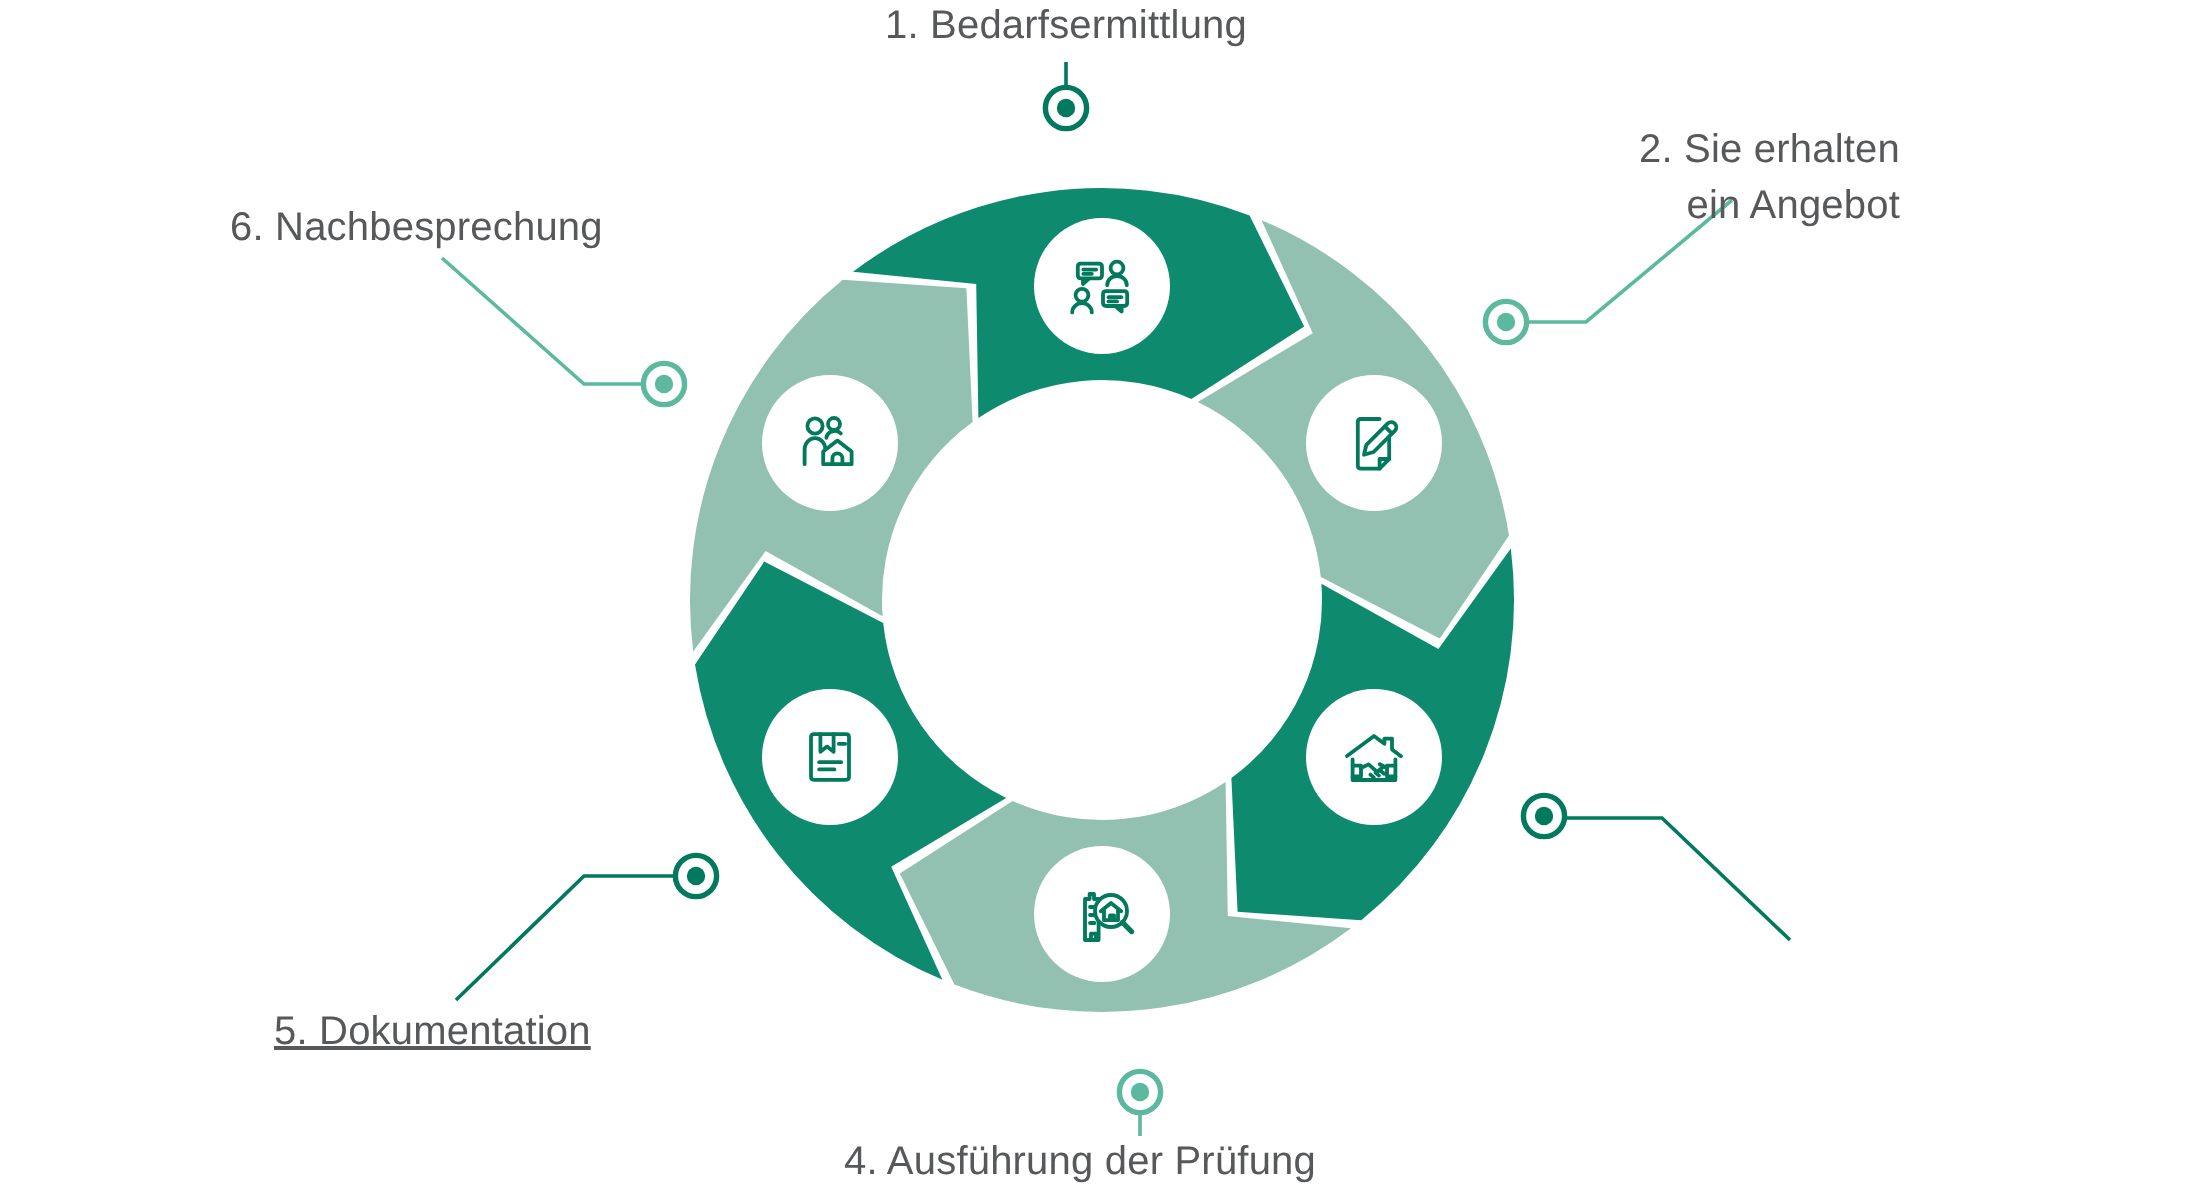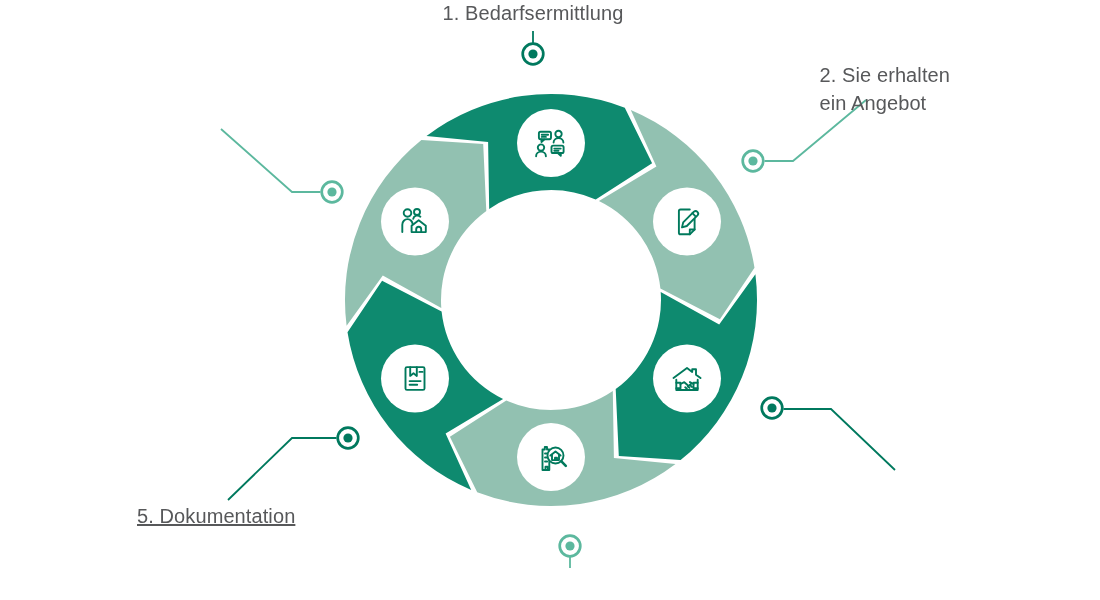--- a/index.html
+++ b/index.html
@@ -7,21 +7,21 @@
     position:relative;width:1052px;height:600px;background:#fff;overflow:hidden;
     font-family:"Liberation Sans","DejaVu Sans",sans-serif;
   }
   #ring-svg{position:absolute;left:0;top:0;}
   .lbl{
     position:absolute;font-size:20px;line-height:27px;color:var(--text,#57585a);
     white-space:nowrap;letter-spacing:.1px;
   }
   .lbl span{display:block;}
   #lbl1{left:533px;top:0;transform:translateX(-50%);text-align:center;}
-  #lbl2{right:102px;top:61px;line-height:28px;}
+  #lbl2{right:102px;top:61px;text-align:right;line-height:28px;}
   #lbl3{left:858px;top:479px;}
   #lbl4{left:540px;top:568px;transform:translateX(-50%);text-align:center;}
   #lbl5{left:137px;top:503px;text-decoration:underline;}
   #lbl6{left:115px;top:101px;}
 </style>
 </head>
 <body>
 
 <div class="stage" style="--text: #57585a;">
 
@@ -128,17 +128,23 @@
       </g>
     </svg>
 
   <div class="lbl" id="lbl1">
     <span>1. Bedarfsermittlung</span>
   </div>
   <div class="lbl" id="lbl2">
     <span>2. Sie erhalten</span>
     <span>ein Angebot</span>
   </div>
+  <div class="lbl" id="lbl4">
+    <span>4. Ausführung der Prüfung</span>
+  </div>
   <div class="lbl" id="lbl5">
     <span>5. Dokumentation</span>
+  </div>
+  <div class="lbl" id="lbl6">
+    <span>6. Nachbesprechung</span>
   </div>
 
 </div>
 
 </body></html>

